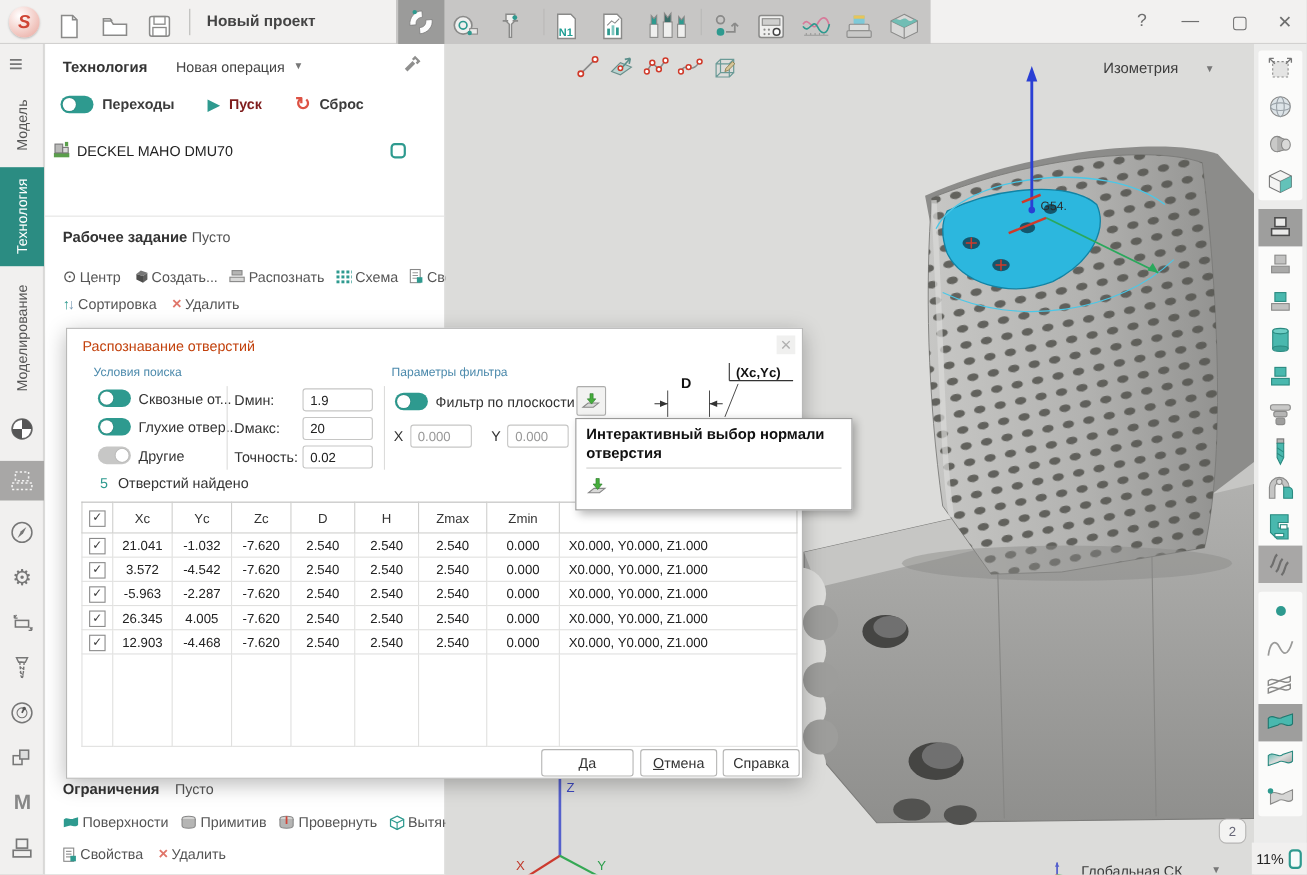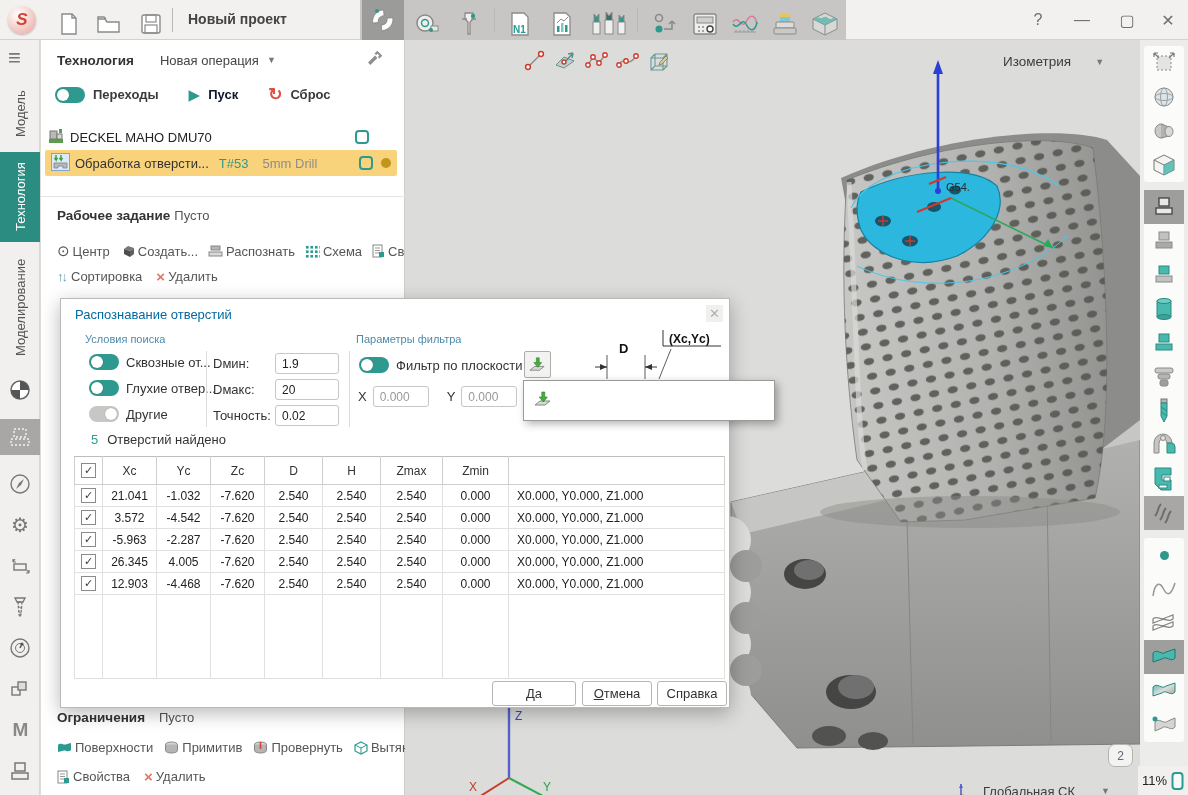--- a/index.html
+++ b/index.html
@@ -5,21 +5,21 @@
   * { margin:0; padding:0; box-sizing:border-box; }
   html,body { width:1188px; height:795px; overflow:hidden; }
   body { font-family:"Liberation Sans", sans-serif; font-size:13px; color:#333; background:#dcdcda; }
   .abs { position:absolute; }
   .app { position:relative; width:1188px; height:795px; background:#dcdcda; }
 
   
   .topbar { position:absolute; left:0; top:0; width:1188px; height:40px; background:#f2f1f0; border-bottom:1px solid #d2d1d0; }
   .tb-mid-bg { position:absolute; left:360px; top:0; width:486px; height:40px; background:#c7c6c5; }
   .tb-cell-dark { position:absolute; left:362px; top:0; width:42px; height:40px; background:#9b9b9a; display:flex; align-items:center; justify-content:center; }
-  .tb-icon { position:absolute; top:0; width:34px; height:48px; display:flex; align-items:center; justify-content:center; }
+  .tb-icon { position:absolute; top:0; width:34px; height:48px; display:flex; align-items:center; justify-content:flex-start; }
   .tb-sep { position:absolute; top:8px; width:1px; height:24px; background:#b9b8b7; }
   .logo { position:absolute; left:8px; top:6px; width:28px; height:28px; border-radius:50%; background:radial-gradient(circle at 35% 30%, #ffffff 0%, #f3cdc7 55%, #e7a49b 100%); display:flex; align-items:center; justify-content:center; font-weight:bold; font-style:italic; font-size:17px; color:#cf4434; box-shadow:0 1px 2px rgba(0,0,0,.25); }
   .tb-title { position:absolute; left:188px; top:11px; font-weight:bold; font-size:14px; color:#444; }
   .winbtn { position:absolute; top:0; width:40px; height:40px; display:flex; align-items:center; justify-content:center; color:#6f6f6f; font-size:16px; }
 
   
   .leftstrip { position:absolute; left:0; top:40px; width:40px; height:755px; background:#f1f0ef; border-right:1px solid #d9d8d7; }
   .burger { position:absolute; left:8px; top:8px; font-size:22px; color:#777; line-height:20px; }
   .vtab { position:absolute; left:0; width:40px; writing-mode:vertical-rl; transform:rotate(180deg); display:flex; align-items:center; justify-content:center; color:#555; font-size:13px; }
   .vtab.active { background:#2b8c82; color:#fff; }
@@ -59,21 +59,21 @@
   
   .rightstrip { position:absolute; left:1140px; top:40px; width:48px; height:755px; background:#ececeb; display:flex; flex-direction:column; align-items:center; padding-top:6px; }
   .rs-group { background:#fbfbfa; border-radius:3px; margin-bottom:8px; display:flex; flex-direction:column; align-items:center; width:40px; }
   .rs-cell { width:40px; height:34px; display:flex; align-items:center; justify-content:center; }
   .rs-cell.sel { background:#9e9e9d; }
   .rs-cell.selh { background:#a8a7a6; }
   .zoomcell { position:absolute; left:1138px; top:766px; width:50px; height:29px; background:#f1f0ef; display:flex; align-items:center; justify-content:center; gap:4px; font-size:13px; color:#222; z-index:4; }
 
   
   .dialog { position:absolute; left:60px; top:298px; width:670px; height:410px; background:#fff; border:1px solid #b9b9b8; box-shadow:0 5px 18px rgba(0,0,0,.28); z-index:2; }
-  .dlg-title { position:absolute; left:14px; top:8px; color:#0369a1; font-size:13px; }
+  .dlg-title { position:absolute; left:14px; top:8px; color:#c2410c; font-size:13px; }
   .dlg-close { position:absolute; right:6px; top:6px; width:17px; height:17px; background:#f0f0ef; color:#b0b0b0; display:flex; align-items:center; justify-content:center; font-size:13px; }
   .dlg-h { color:#4c8aac; font-size:11px; }
   .fld-label { color:#333; }
   .inp { border:1px solid #c6c6c5; border-radius:3px; height:21px; background:#fff; font-size:12px; color:#222; display:flex; align-items:center; padding:0 6px; }
   .inp.gray { color:#999; }
   .vline { position:absolute; width:1px; background:#dcdcdb; }
   .npick { position:absolute; left:463px; top:52px; width:27px; height:27px; border:1px solid #adadac; background:#f2f2f1; border-radius:2px; display:flex; align-items:center; justify-content:center; }
 
   table.htable { border-collapse:collapse; table-layout:fixed; width:650px; font-size:12px; color:#222; }
   .htable th { font-weight:normal; color:#333; height:28px; border:1px solid #cfcfce; border-top:1px solid #bdbdbc; }
@@ -296,52 +296,38 @@
             </g>
           </svg>
       </span>
     </div>
     <div class="lp-row" style="top:44px;left:14px;gap:8px;width:336px">
       <span class="tg on">
           <span class="knob"></span>
         </span>
       <span class="bold" style="color:#3b3b3b">Переходы</span>
       <span style="margin-left:22px;color:#2E9A8F;font-size:15px">▶</span>
-      <span class="bold" style="color:#0f172a">Пуск</span>
+      <span class="bold" style="color:#7f1d1d">Пуск</span>
       <span style="margin-left:22px;color:#dd5244;font-size:17px;font-weight:bold">↻</span>
       <span class="bold" style="color:#3b3b3b">Сброс</span>
     </div>
 
     <div class="tree-row" style="top:84px;left:4px;width:356px">
       <span style="margin-left:2px">
         <svg width="18" height="18" viewBox="0 0 18 18">
             <rect x="2" y="12" width="14" height="4" fill="#5a9e4b"></rect>
             <rect x="3" y="4" width="7" height="8" fill="#b9b9b8" stroke="#777"></rect>
             <rect x="10" y="7" width="5" height="5" fill="#d9d9d8" stroke="#777"></rect>
             <rect x="12" y="2" width="3" height="4" fill="#5a9e4b"></rect>
           </svg>
       </span>
       <span style="margin-left:5px;color:#222">DECKEL MAHO DMU70</span>
       <span style="margin-left:auto;margin-right:32px" class="tcb"></span>
     </div>
 
-    <div class="tree-row op-row-bg" style="top:110px;left:4px;width:352px">
-      <span style="margin-left:6px">
-        <svg width="19" height="18" viewBox="0 0 19 18">
-            <rect x="0.5" y="0.5" width="18" height="17" fill="#dce9f7" stroke="#7aa7d8"></rect>
-            <path d="M5 2 v5 l-1.6-2 M5 7 l1.6-2 M10 2 v5 l-1.6-2 M10 7 l1.6-2" stroke="#3f9e3f" stroke-width="1.4" fill="none"></path>
-            <path d="M3 10 h13 v5 h-4 v-2 h-5 v2 H3 Z" fill="#b9b9b8" stroke="#777" stroke-width="0.7"></path>
-          </svg>
-      </span>
-      <span style="margin-left:5px;color:#333">Обработка отверсти...</span>
-      <span class="teal" style="margin-left:10px">T#53</span>
-      <span class="dim" style="margin-left:14px">5mm Drill</span>
-      <span style="margin-left:auto" class="tcb"></span>
-      <span class="dot" style="margin:0 6px 0 8px"></span>
-    </div>
 
     <div class="divider" style="top:156px"></div>
 
     <div class="lp-row" style="top:168px;left:16px;gap:4px">
       <span class="bold" style="font-size:13.5px">Рабочее задание</span>
       <span style="color:#555">Пусто</span>
     </div>
     <div class="lp-row" style="top:202px;left:16px;gap:10px">
       <span class="btnitem">
           <span style="color:#555;font-size:15px">⊙</span>
@@ -901,20 +887,21 @@
     <div class="dlg-btn" style="left:521px;top:382px;width:70px">
         <span style="text-decoration:underline">О</span>
         <span>тмена</span>
       </div>
     <div class="dlg-btn" style="left:596px;top:382px;width:70px">
         <span>Справка</span>
       </div>
   </div>
 
   <div class="tooltip">
+    <div class="tt-title">Интерактивный выбор нормали отверстия</div>
     <div class="tt-body">
       <span style="flex:none;margin-top:2px">
         <svg width="20" height="20" viewBox="0 0 20 20">
             <path d="M2 16 l5-4 h10 l-5 4 Z" fill="#d9d9d8" stroke="#888"></path>
             <path d="M8.8 3 h3 v5 h2.6 l-4.1 5 -4.1-5 h2.6 Z" fill="#46ad3c" stroke="#2b7d2b" stroke-width="0.6"></path>
           </svg>
       </span>
     </div>
   </div>
 

